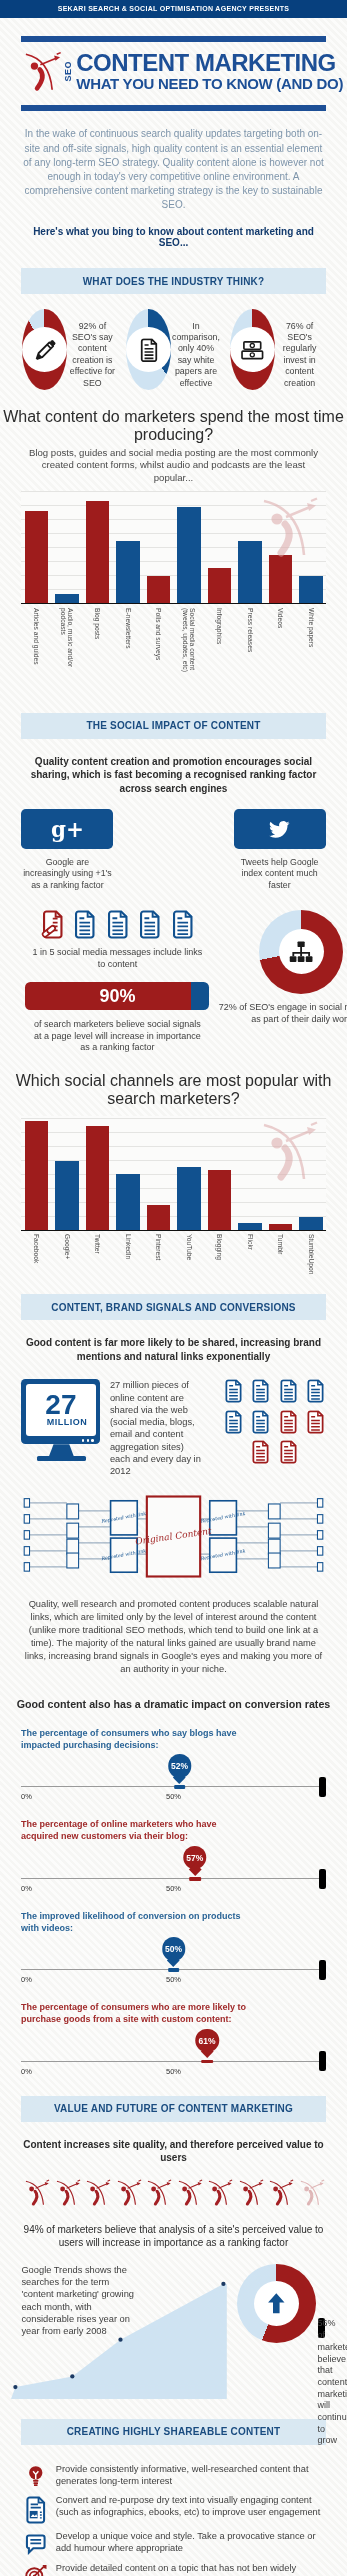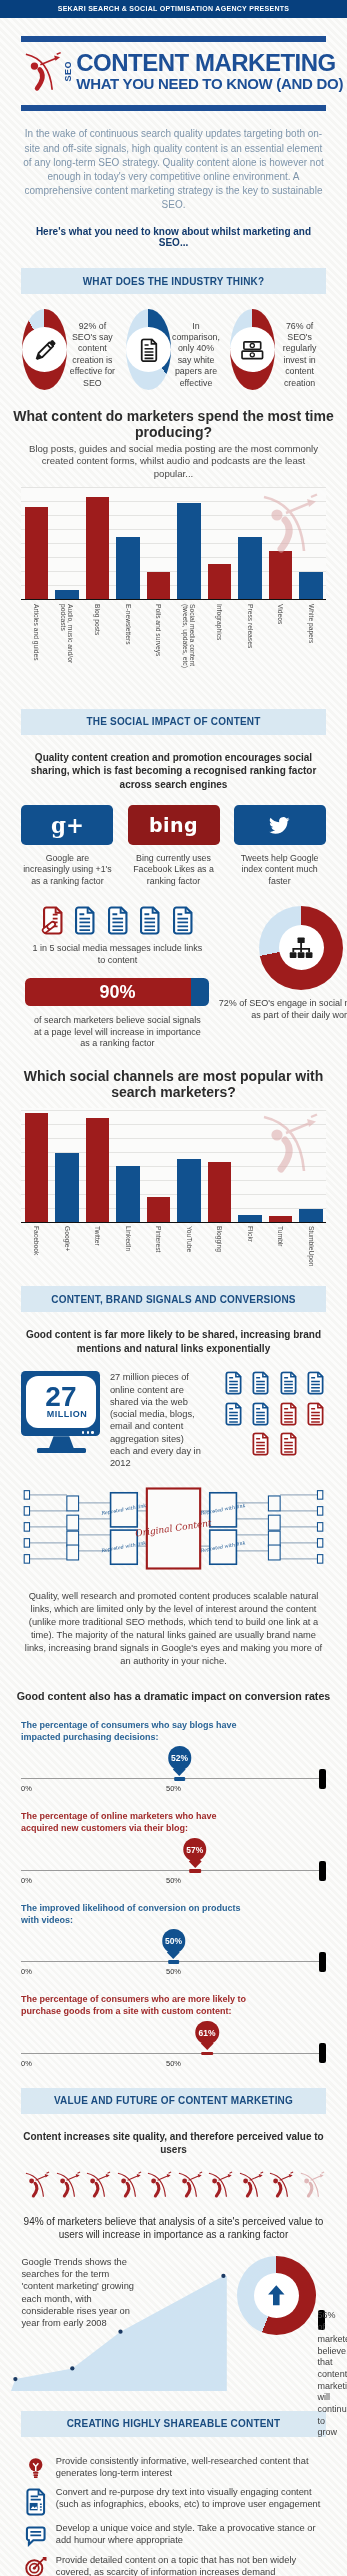--- a/index.html
+++ b/index.html
@@ -26,21 +26,21 @@
   .band { margin:20px 21px 0; background:#d9e8f2; height:26px; display:flex; align-items:center; justify-content:center; }
   .band span { color:#1a4c80; font-weight:bold; font-size:10px; letter-spacing:0.2px; }
   
   .donut-row { display:flex; justify-content:space-between; padding:15px 22.4px 0; }
   .donut-col { width:95px; display:flex; align-items:center; }
   .donut { width:81px; height:81px; border-radius:50%; display:flex; align-items:center; justify-content:center; }
   .donut .hole { width:45px; height:45px; background:#fff; border-radius:50%; display:flex; align-items:center; justify-content:center; }
   .donut-cap { margin-top:9.6px; text-align:center; color:#3f3f3f; font-size:8.8px; line-height:1.3; }
   
   .chart-head { text-align:center; margin-top:18px; }
-  .chart-head h3 { color:#2c2c2c; font-size:14px; font-weight:bold; }
+  .chart-head h3 { color:#2c2c2c; font-size:16px; font-weight:normal; }
   .chart-head p { color:#4a4a4a; font-size:9.6px; line-height:1.3; margin-top:2.1px; width:299px; margin-left:auto; margin-right:auto; }
   .barchart { margin:7.5px 21px 0; position:relative; }
   .plot { display:flex; align-items:flex-end; border-bottom:1.6px solid #111;
     background:repeating-linear-gradient(to top,#fbfbfa 0 13.3px,#e4e4e2 13.3px 14px); position:relative; }
   .slot { flex:1; display:flex; align-items:flex-end; justify-content:center; height:100%; }
   .bar { width:23.5px; }
   .labels { display:flex; margin-top:3.2px; }
   .lab { flex:1; display:flex; justify-content:center; }
   .lab span { writing-mode:vertical-rl; font-size:6.7px; color:#4a4a4a; max-height:85px; line-height:1.15; text-align:left; }
   .watermark { position:absolute; top:4.3px; right:7.5px; color:#dba9a9; opacity:.55; }
@@ -58,21 +58,21 @@
   .sg-cap { margin-top:8.5px; text-align:center; color:#3f3f3f; font-size:9px; line-height:1.3; width:176px; }
   .pctbar { margin-top:11.7px; width:184px; height:28px; border-radius:5.3px; display:flex; align-items:center; justify-content:center;
     background:linear-gradient(90deg,#9e1c1c 0 90%,#11518f 90% 100%); }
   .pctbar span { color:#fff; font-weight:bold; font-size:18px; }
   .sg-right { flex:1; display:flex; flex-direction:column; align-items:center; }
   .donut.big { width:84px; height:84px; }
   
   .row27 { display:flex; padding:16px 21.4px 0; }
   .monitor { flex:0 0 80px; }
   .mon-frame { width:79px; height:65px; background:#11508e; border-radius:4.3px; padding:4.3px 4.3px 8.5px; position:relative; }
-  .mon-screen { background:#fff; height:52px; border-radius:12px; display:flex; flex-direction:column; align-items:center; justify-content:center; }
+  .mon-screen { background:#fff; height:52px; border-radius:3px; display:flex; flex-direction:column; align-items:center; justify-content:center; }
   .mon-screen .n { color:#11508e; font-size:28px; font-weight:bold; line-height:.9; }
   .mon-screen .w { color:#11508e; font-size:9px; font-weight:bold; letter-spacing:0.5px;padding-left:12px; }
   .mon-dots { position:absolute; right:6.4px; bottom:2.1px; display:flex; gap:2.1px; }
   .mon-dots i { width:2.7px; height:2.7px; background:#fff; border-radius:50%; }
   .mon-stand { width:24.6px; height:11.7px; margin:0 auto; background:#11508e; clip-path:polygon(18% 0,82% 0,100% 100%,0 100%); }
   .mon-base { width:49px; height:4.8px; margin:0 auto; background:#11508e; border-radius:1.6px; }
   .t27 { flex:0 0 93px; margin-left:8.5px; color:#3f3f3f; font-size:9.3px; line-height:1.32; }
   .docs60 { flex:1; margin-left:7.5px; display:flex; flex-direction:column; align-items:center; }
   .doc-grid { display:flex; flex-wrap:wrap; gap:6.4px 8.5px; justify-content:center; width:128px; }
   .diagram { margin:14px 21px 0; }
@@ -247,21 +247,21 @@
     <div class="seo-vert">SEO</div>
     <div class="m-titles">
       <h1>CONTENT MARKETING</h1>
       <h2>WHAT YOU NEED TO KNOW (AND DO)</h2>
     </div>
   </div>
 
   <div class="rule r2"></div>
 
   <p class="intro">In the wake of continuous search quality updates targeting both on-site and off-site signals, high quality content is an essential element of any long-term SEO strategy. Quality content alone is however not enough in today's very competitive online environment. A comprehensive content marketing strategy is the key to sustainable SEO.</p>
-  <p class="lead">Here's what you need to know about whilst marketing and SEO...</p>
+  <p class="lead">Here's what you bing to know about content marketing and SEO...</p>
 
   
   <div class="band">
     <span>WHAT DOES THE INDUSTRY THINK?</span>
   </div>
 
   <div class="donut-row">
     <div class="donut-col">
       <div class="donut" style="background: conic-gradient(rgb(158, 28, 28) 0deg, rgb(158, 28, 28) 92%, rgb(207, 227, 242) 92%, rgb(207, 227, 242) 100%);">
         <div class="hole">
@@ -375,26 +375,20 @@
   </div>
 
   <p class="statement">Quality content creation and promotion encourages social sharing, which is fast becoming a recognised ranking factor across search engines</p>
 
   <div class="cards">
     <div class="card">
       <div class="card-box" style="background:#11508e">
           <span class="gplus">g+</span>
         </div>
       <p class="card-cap">Google are increasingly using +1's as a ranking factor</p>
-    </div>
-    <div class="card">
-      <div class="card-box" style="background:#8e1a1a">
-          <span class="bing">bing</span>
-        </div>
-      <p class="card-cap">Bing currently uses Facebook Likes as a ranking factor</p>
     </div>
     <div class="card">
       <div class="card-box" style="background:#11508e">
         <svg class="icon" style="color:#fff" width="24.6" height="24.6" viewBox="0 0 46 46">
             <use href="#sym-twitter"></use>
           </svg>
       </div>
       <p class="card-cap">Tweets help Google index content much faster</p>
     </div>
   </div>

